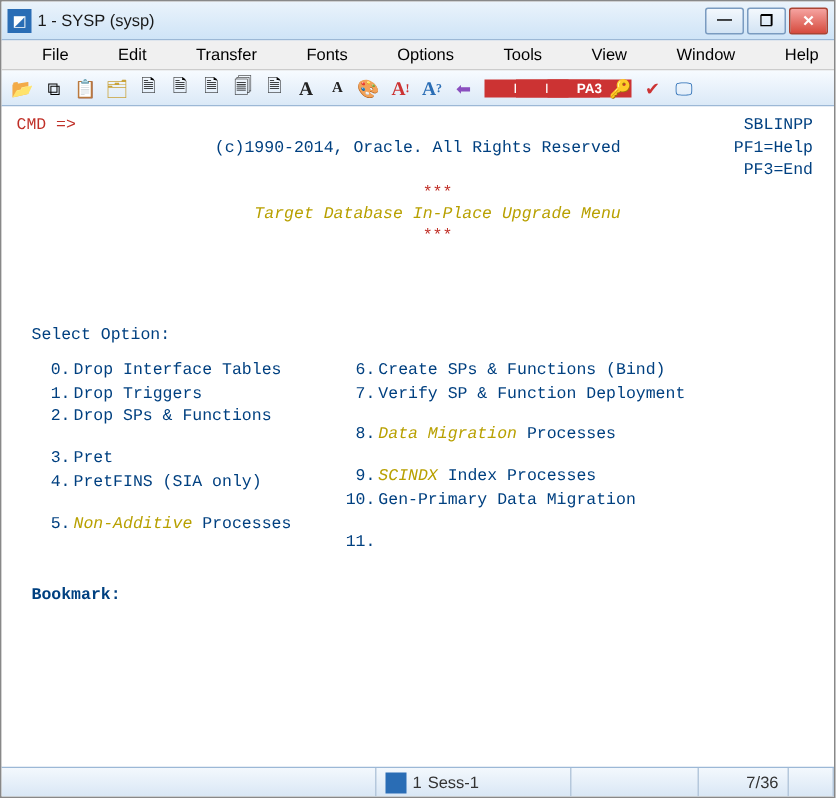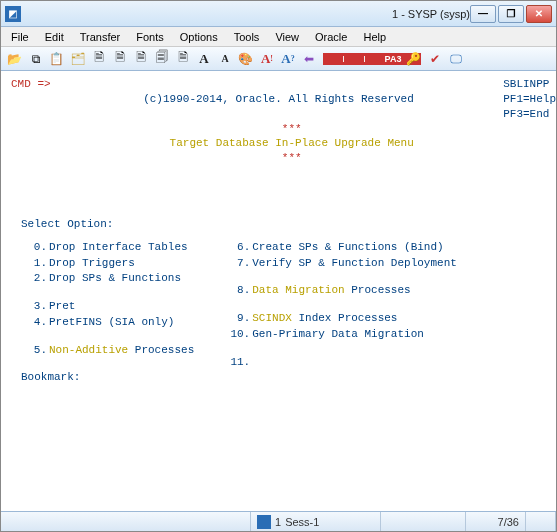--- a/index.html
+++ b/index.html
@@ -23,21 +23,21 @@
     padding: 0 4px;
   }
   .title-icon {
     width: 16px; height: 16px;
     background: #2a6db5;
     margin-right: 4px;
     display: inline-flex;
     align-items: center; justify-content: center;
     color: #fff; font-size: 10px;
   }
-  .title-text { color: #1a1a1a; flex: 1; text-align: right; }
+  .title-text { color: #1a1a1a; flex: 1; }
   .win-controls { display: flex; gap: 2px; }
   .win-btn {
     width: 26px; height: 18px;
     border: 1px solid #7a9bc0;
     background: linear-gradient(to bottom,#f3f8fd,#d3e4f4);
     border-radius: 2px;
     display: flex; align-items: center; justify-content: center;
     font-size: 10px; font-weight: bold;
     cursor: pointer;
   }
@@ -47,20 +47,21 @@
     background: #f0f0f0;
     border-bottom: 1px solid #ccc;
     display: flex;
     align-items: center;
     padding: 0 2px;
     font-size: 11px;
   }
   .menu-item {
     padding: 6px 8px;
     cursor: pointer;
+    margin-left: 17px;
   }
   .toolbar {
     height: 24px;
     background: linear-gradient(to bottom,#f7fbff,#dbe9f7);
     border-bottom: 1px solid #9cb8d6;
     display: flex;
     align-items: center;
     padding: 0 4px;
     gap: 1px;
   }
@@ -77,30 +78,30 @@
     padding: 6px 10px;
     font-family: "Courier New", monospace;
     font-size: 11px;
     color: #004080;
     overflow: auto;
     position: relative;
     line-height: 1.35;
   }
   .term-row { white-space: pre; }
   .red { color: #c03028; }
-  .yellow { color: #b8a000; }
-  .topright { position: absolute; right: 0; top: 6px; text-align: left; }
+  .yellow { color: #b8a000; font-style: italic; }
+  .topright { position: absolute; right: 14px; top: 6px; text-align: right; }
   .options-wrap { margin-top: 36px; }
   .options-cols { display: flex; gap: 30px; margin-top: 8px; margin-left:10px; }
   .opt-col { display: flex; flex-direction: column; gap: 1px; }
   .opt-line { display: flex; }
   .opt-num { width: 26px; text-align: right; color:#004080; }
   .opt-text { margin-left: 2px; cursor: pointer; }
   .spacer { height: 11px; }
-  .bookmark { margin-left:10px; }
+  .bookmark { margin-top: 20px; margin-left:10px;font-weight:bold; }
   .statusbar {
     height: 20px;
     background: linear-gradient(to bottom,#f3f8fd,#d9e7f5);
     border-top: 1px solid #9cb8d6;
     display: flex;
     align-items: center;
     font-size: 11px;
     color: #333;
   }
   .status-cell {
@@ -136,21 +137,21 @@
 </div>
 
 <div class="menubar">
   <div class="menu-item">File</div>
   <div class="menu-item">Edit</div>
   <div class="menu-item">Transfer</div>
   <div class="menu-item">Fonts</div>
   <div class="menu-item">Options</div>
   <div class="menu-item">Tools</div>
   <div class="menu-item">View</div>
-  <div class="menu-item">Oracle</div>
+  <div class="menu-item">Window</div>
   <div class="menu-item">Help</div>
 </div>
 
 <div class="toolbar">
   <div class="tbtn tb-fold">📂</div>
   <div class="tbtn">⧉</div>
   <div class="tbtn">📋</div>
   <div class="tbtn tb-fold">🗂</div>
   <div class="tbtn">🗎</div>
   <div class="tbtn">🗎</div>

